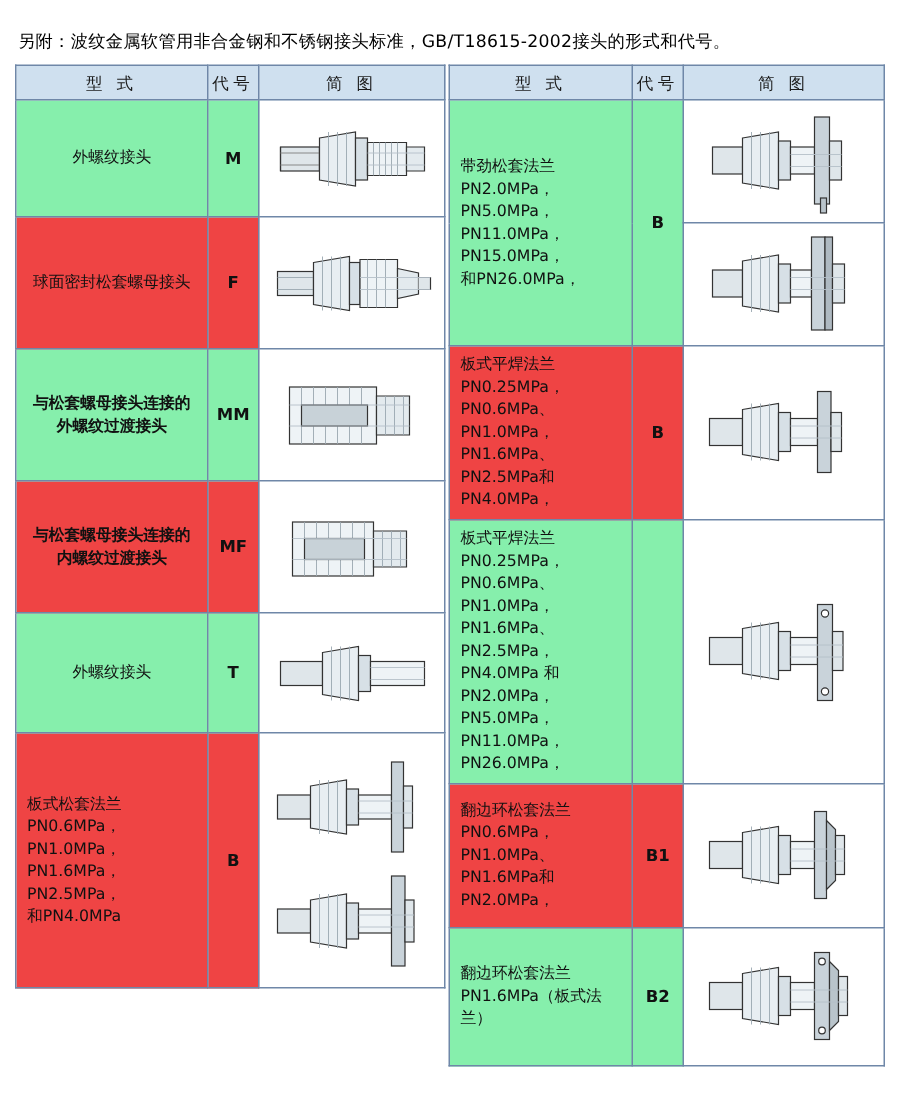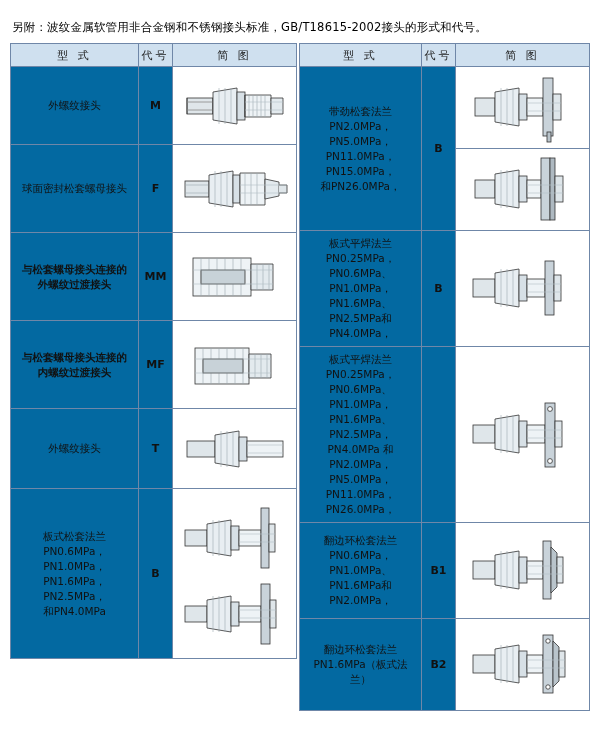--- a/index.html
+++ b/index.html
@@ -60,39 +60,39 @@
   .col-pic  { width: 124px; }
 
   .col-type-r { width: 122px; }
   .col-code-r { width: 34px; }
   .col-pic-r  { width: 134px; }
 
   td.type {
     font-size: 10.5px;
     line-height: 15px;
     padding: 5px 7px;
-    text-align: center;
+    text-align: left;
   }
   td.type.center {
     text-align: center;
   }
   td.code {
     text-align: center;
     font-size: 11px;
     font-weight: bold;
   }
   td.pic {
     text-align: center;
     background: #ffffff;
   }
   tr.tinted td.type, tr.tinted td.code {
-    background: #0369a1;
+    background: #ef4444;
   }
   tr.plain td.type, tr.plain td.code {
-    background: #0369a1;
+    background: #86efac;
   }
   td.pic svg { display: block; margin: 0 auto; }
 </style>
 </head>
 <body>
 
 <div class="page">
   <div class="doc-title">另附：波纹金属软管用非合金钢和不锈钢接头标准，GB/T18615-2002接头的形式和代号。</div>
 
   <div class="tables">

